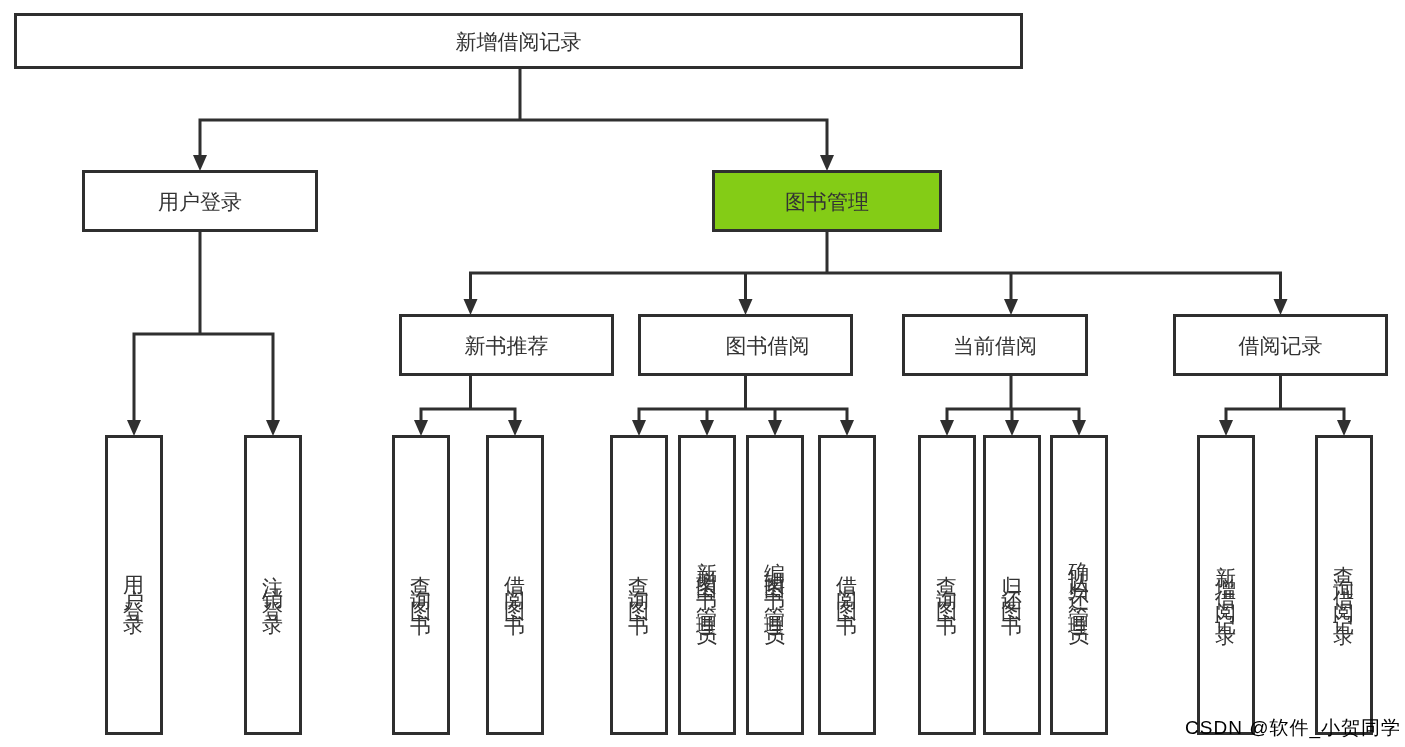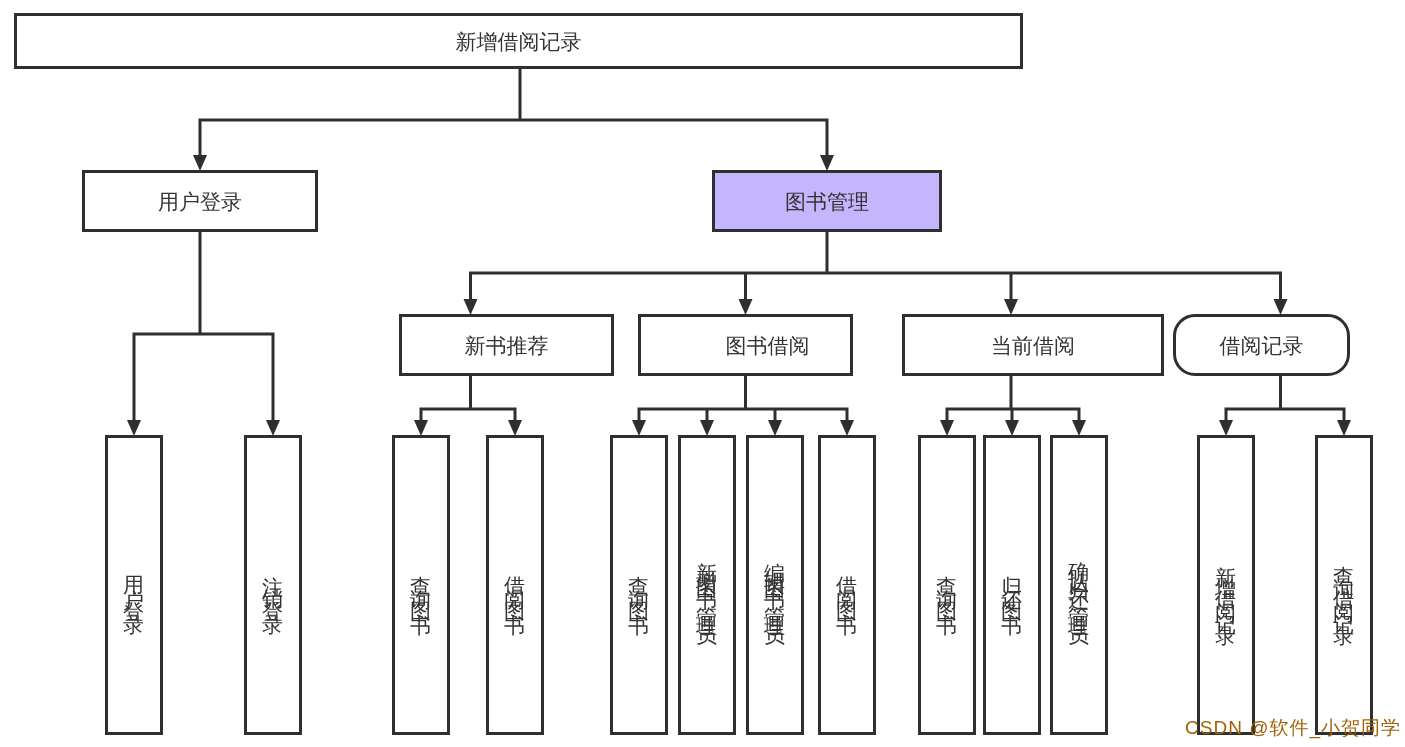--- a/index.html
+++ b/index.html
@@ -70,39 +70,39 @@
       <polygon points="1226,436 1219,420 1233,420" fill="#2f2f2f"></polygon>
       <polygon points="1344,436 1337,420 1351,420" fill="#2f2f2f"></polygon>
     </svg>
   <div id="nodes">
       <div class="node h" style="left: 14px; top: 13px; width: 1009px; height: 56px; border-color: rgb(47, 47, 47); background: rgb(255, 255, 255);">
         <span class="lbl" style="color: rgb(51, 51, 51);">新增借阅记录</span>
       </div>
       <div class="node h" style="left: 82px; top: 170px; width: 236px; height: 62px; border-color: rgb(47, 47, 47); background: rgb(255, 255, 255);">
         <span class="lbl" style="color: rgb(51, 51, 51);">用户登录</span>
       </div>
-      <div class="node h" style="left: 712px; top: 170px; width: 230px; height: 62px; border-color: rgb(47, 47, 47); background: #c4b5fd; text-align: right;">
+      <div class="node h" style="left: 712px; top: 170px; width: 230px; height: 62px; border-color: rgb(47, 47, 47); background: #84cc16; text-align: right;">
         <span class="lbl" style="color: rgb(51, 51, 51);">图书管理</span>
       </div>
       <div class="node v" style="left: 105px; top: 435px; width: 58px; height: 300px; border-color: rgb(47, 47, 47); background: rgb(255, 255, 255);">
         <span class="lbl" style="letter-spacing: 13px; color: rgb(51, 51, 51);">用户登录</span>
       </div>
       <div class="node v" style="left: 244px; top: 435px; width: 58px; height: 300px; border-color: rgb(47, 47, 47); background: rgb(255, 255, 255);">
         <span class="lbl" style="letter-spacing: 13px; color: rgb(51, 51, 51);">注销登录</span>
       </div>
       <div class="node h" style="left: 363px; top: 314px; width: 215px; height: 62px; border-color: rgb(47, 47, 47); background: rgb(255, 255, 255); margin-left: 36px;">
         <span class="lbl" style="color: rgb(51, 51, 51);">新书推荐</span>
       </div>
       <div class="node h" style="left: 638px; top: 314px; width: 215px; height: 62px; border-color: rgb(47, 47, 47); background: rgb(255, 255, 255); padding-left: 44px;">
         <span class="lbl" style="color: rgb(51, 51, 51);">图书借阅</span>
       </div>
-      <div class="node h" style="left: 902px; top: 314px; width: 262px; height: 62px; border-color: rgb(47, 47, 47); background: rgb(255, 255, 255);">
+      <div class="node h" style="left: 902px; top: 314px; width: 186px; height: 62px; border-color: rgb(47, 47, 47); background: rgb(255, 255, 255);">
         <span class="lbl" style="color: rgb(51, 51, 51);">当前借阅</span>
       </div>
-      <div class="node h" style="left: 1173px; top: 314px; width: 177px; height: 62px; border-color: rgb(47, 47, 47); background: rgb(255, 255, 255); border-radius: 22px;">
+      <div class="node h" style="left: 1173px; top: 314px; width: 215px; height: 62px; border-color: rgb(47, 47, 47); background: rgb(255, 255, 255);">
         <span class="lbl" style="color: rgb(51, 51, 51);">借阅记录</span>
       </div>
       <div class="node v" style="left: 392px; top: 435px; width: 58px; height: 300px; border-color: rgb(47, 47, 47); background: rgb(255, 255, 255);">
         <span class="lbl" style="letter-spacing: 13px; color: rgb(51, 51, 51);">查询图书</span>
       </div>
       <div class="node v" style="left: 486px; top: 435px; width: 58px; height: 300px; border-color: rgb(47, 47, 47); background: rgb(255, 255, 255);">
         <span class="lbl" style="letter-spacing: 13px; color: rgb(51, 51, 51);">借阅图书</span>
       </div>
       <div class="node v" style="left: 610px; top: 435px; width: 58px; height: 300px; border-color: rgb(47, 47, 47); background: rgb(255, 255, 255);">
         <span class="lbl" style="letter-spacing: 13px; color: rgb(51, 51, 51);">查询图书</span>
@@ -125,14 +125,14 @@
       <div class="node v" style="left: 1050px; top: 435px; width: 58px; height: 300px; border-color: rgb(47, 47, 47); background: rgb(255, 255, 255);">
         <span class="lbl" style="letter-spacing: 9px; color: rgb(51, 51, 51);">确认归还（管理员）</span>
       </div>
       <div class="node v" style="left: 1197px; top: 435px; width: 58px; height: 300px; border-color: rgb(47, 47, 47); background: rgb(255, 255, 255);">
         <span class="lbl" style="letter-spacing: 12px; color: rgb(51, 51, 51);">新增借阅记录</span>
       </div>
       <div class="node v" style="left: 1315px; top: 435px; width: 58px; height: 300px; border-color: rgb(47, 47, 47); background: rgb(255, 255, 255);">
         <span class="lbl" style="letter-spacing: 12px; color: rgb(51, 51, 51);">查询借阅记录</span>
       </div>
     </div>
-  <span id="watermark" style="color: #a16207; text-align: center;">CSDN @软件_小贺同学</span>
+  <span id="watermark" style="color: #000000; text-align: center;">CSDN @软件_小贺同学</span>
 </div>
 
 </body></html>

